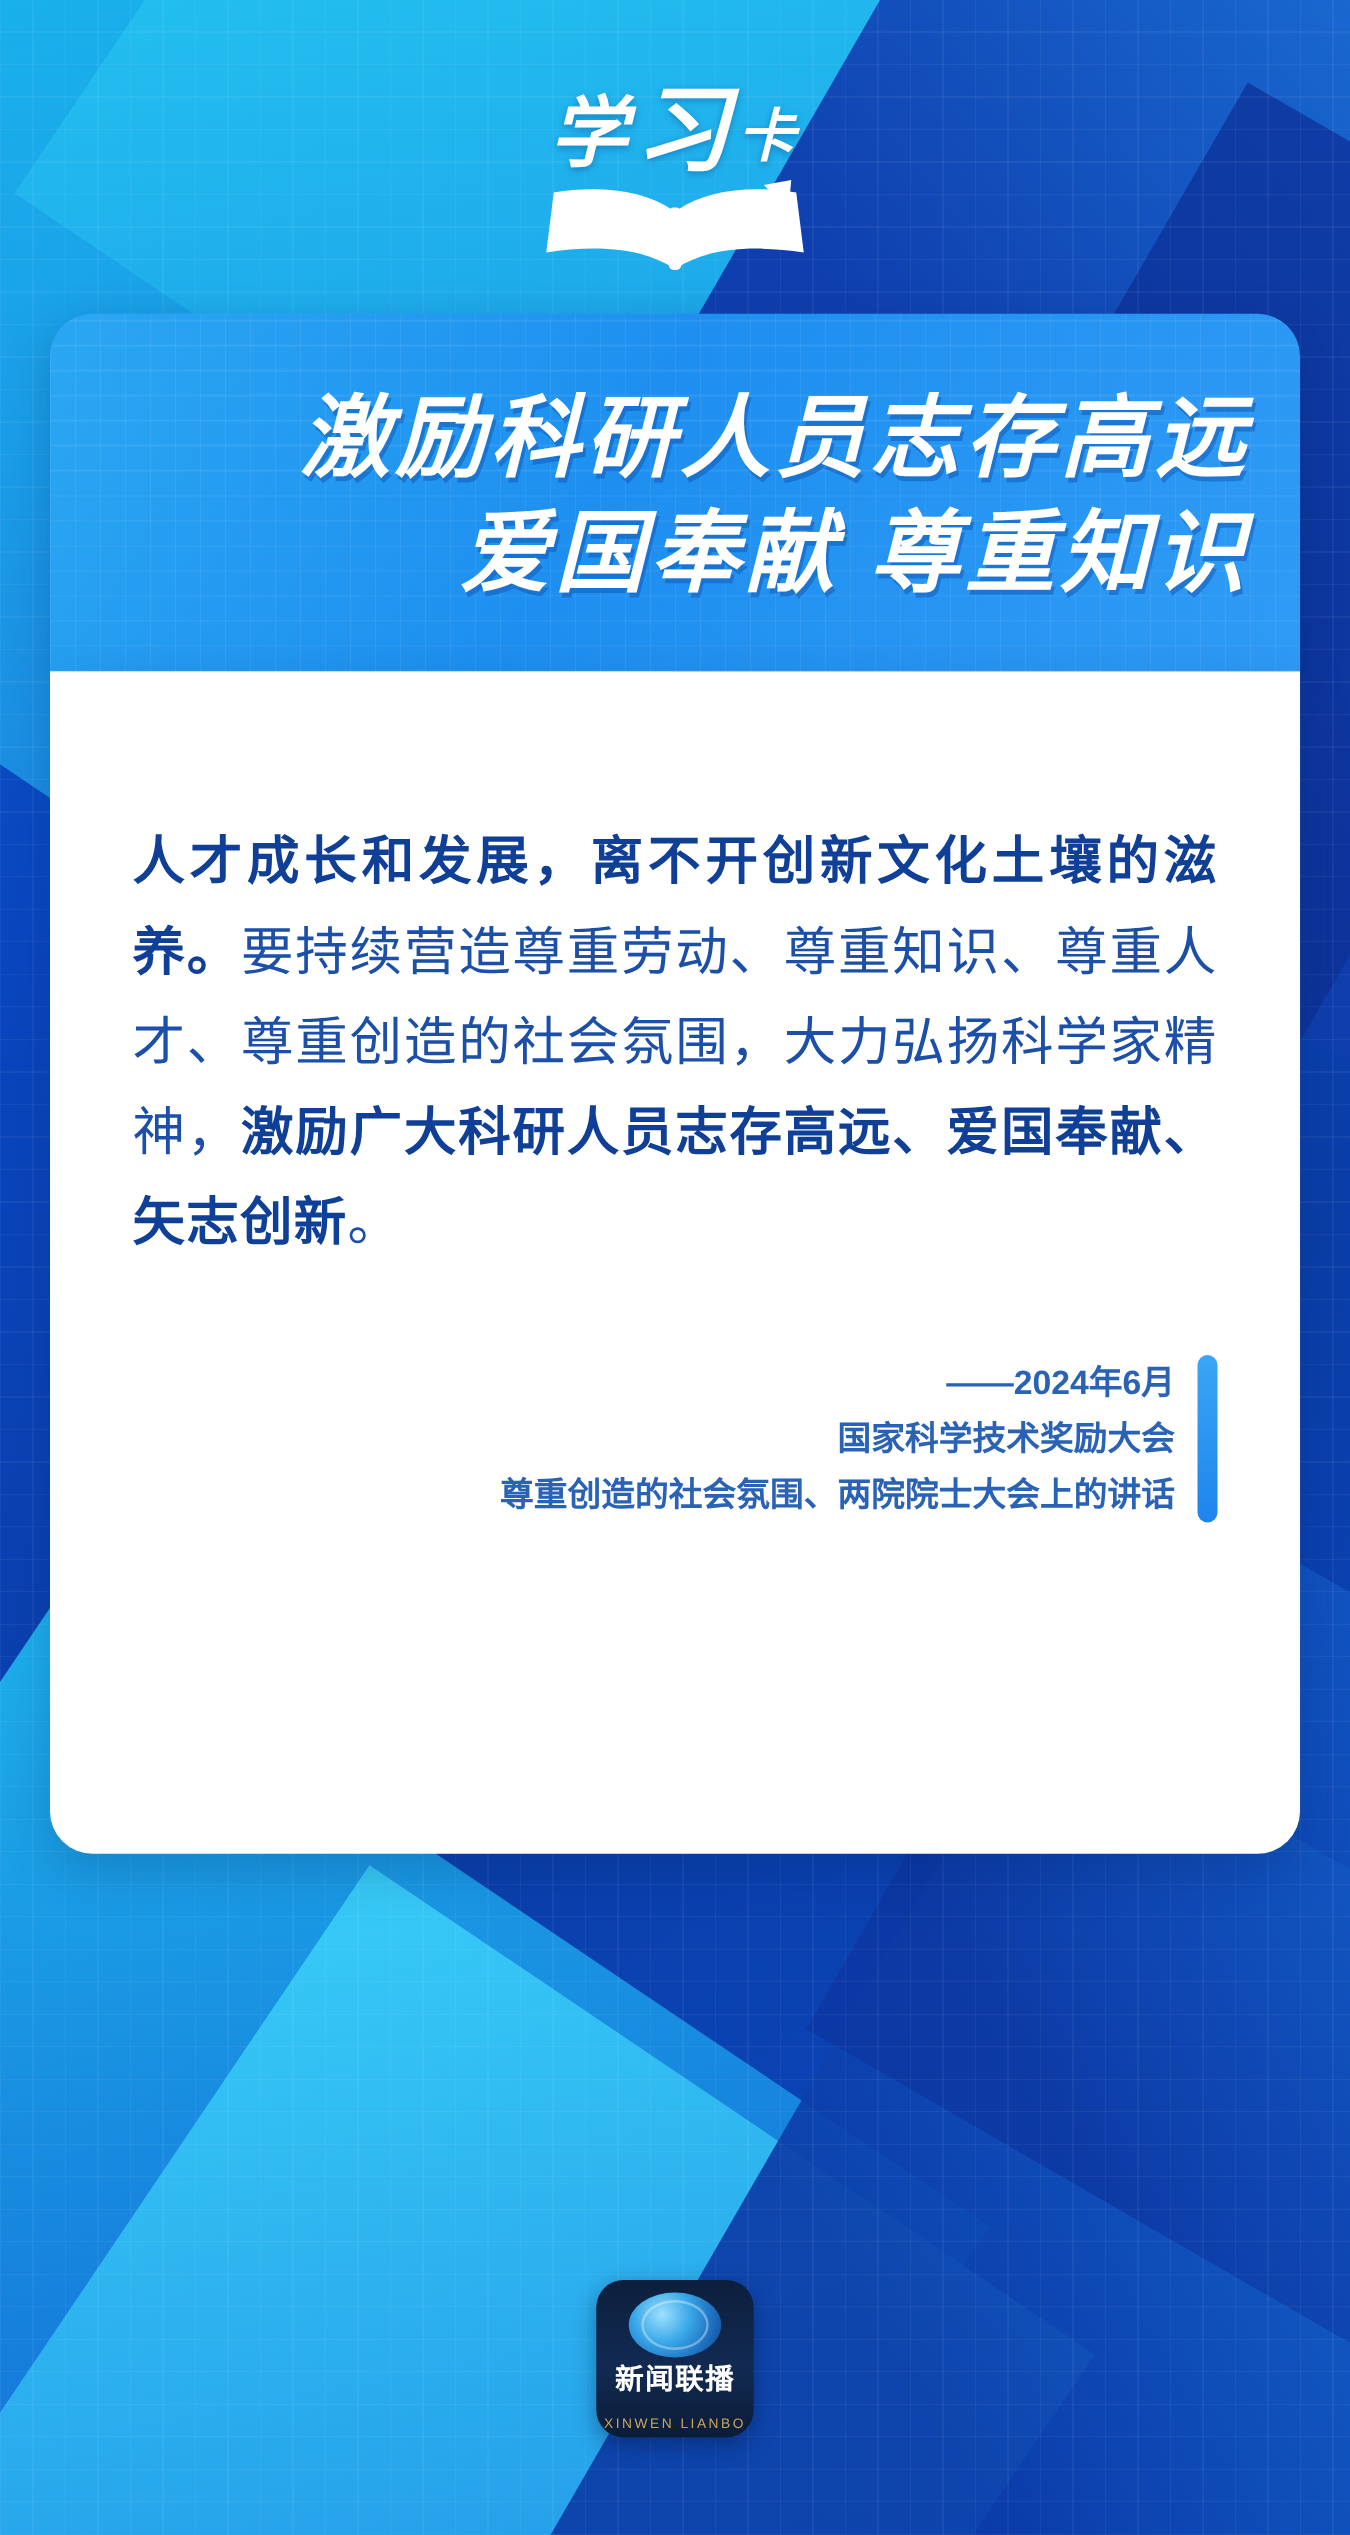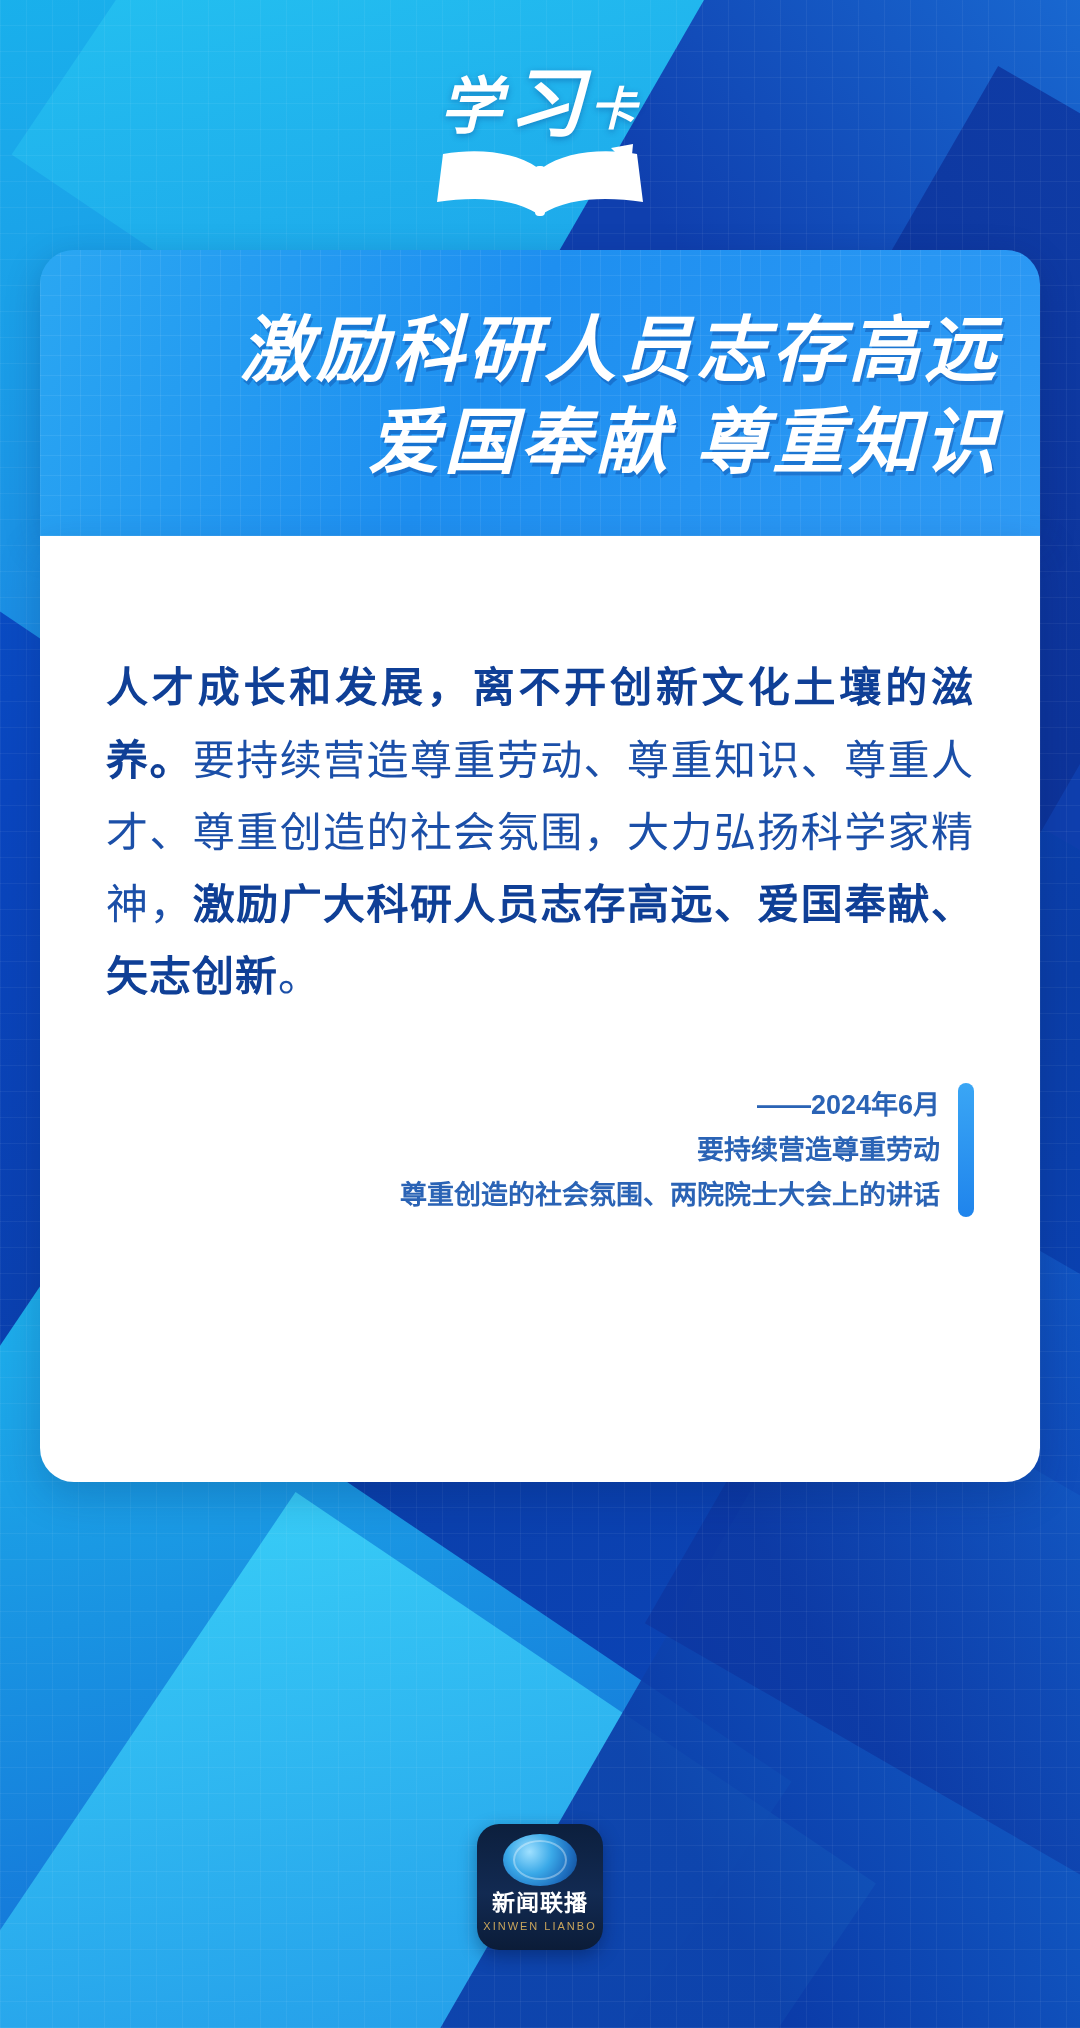--- a/index.html
+++ b/index.html
@@ -255,21 +255,21 @@
     font-weight: 700;
     letter-spacing: 1px;
     margin-top: 6px;
     line-height: 1;
     font-family: Liberation Serif, serif;
   }
   .footer-en {
     color: #c9a55c;
     font-size: 11px;
     letter-spacing: 2px;
-    margin-top: 6px;
+    margin-top: 19px;
     line-height: 1;
   }
 </style>
 </head>
 <body>
 
 <div class="poster">
 
   <div class="shard shard-a"></div>
   <div class="shard shard-b"></div>
@@ -305,21 +305,21 @@
   </div>
 
   <div class="body-card">
     <div class="quote">
       <b>人才成长和发展，离不开创新文化土壤的滋养。</b><span class="normal">要持续营造尊重劳动、尊重知识、尊重人才、尊重创造的社会氛围，大力弘扬科学家精神，</span><b>激励广大科研人员志存高远、爱国奉献、矢志创新</b><span class="normal">。</span>
     </div>
 
     <div class="attribution">
       <div class="attr-text">
         <div>——2024年6月</div>
-        <div>要持续营造尊重劳动</div>
+        <div>国家科学技术奖励大会</div>
         <div>尊重创造的社会氛围、两院院士大会上的讲话</div>
       </div>
       <div class="attr-bar"></div>
     </div>
   </div>
 
   <div class="footer">
     <div class="footer-logo">
       <div class="globe"></div>
       <div class="footer-cn">新闻联播</div>

